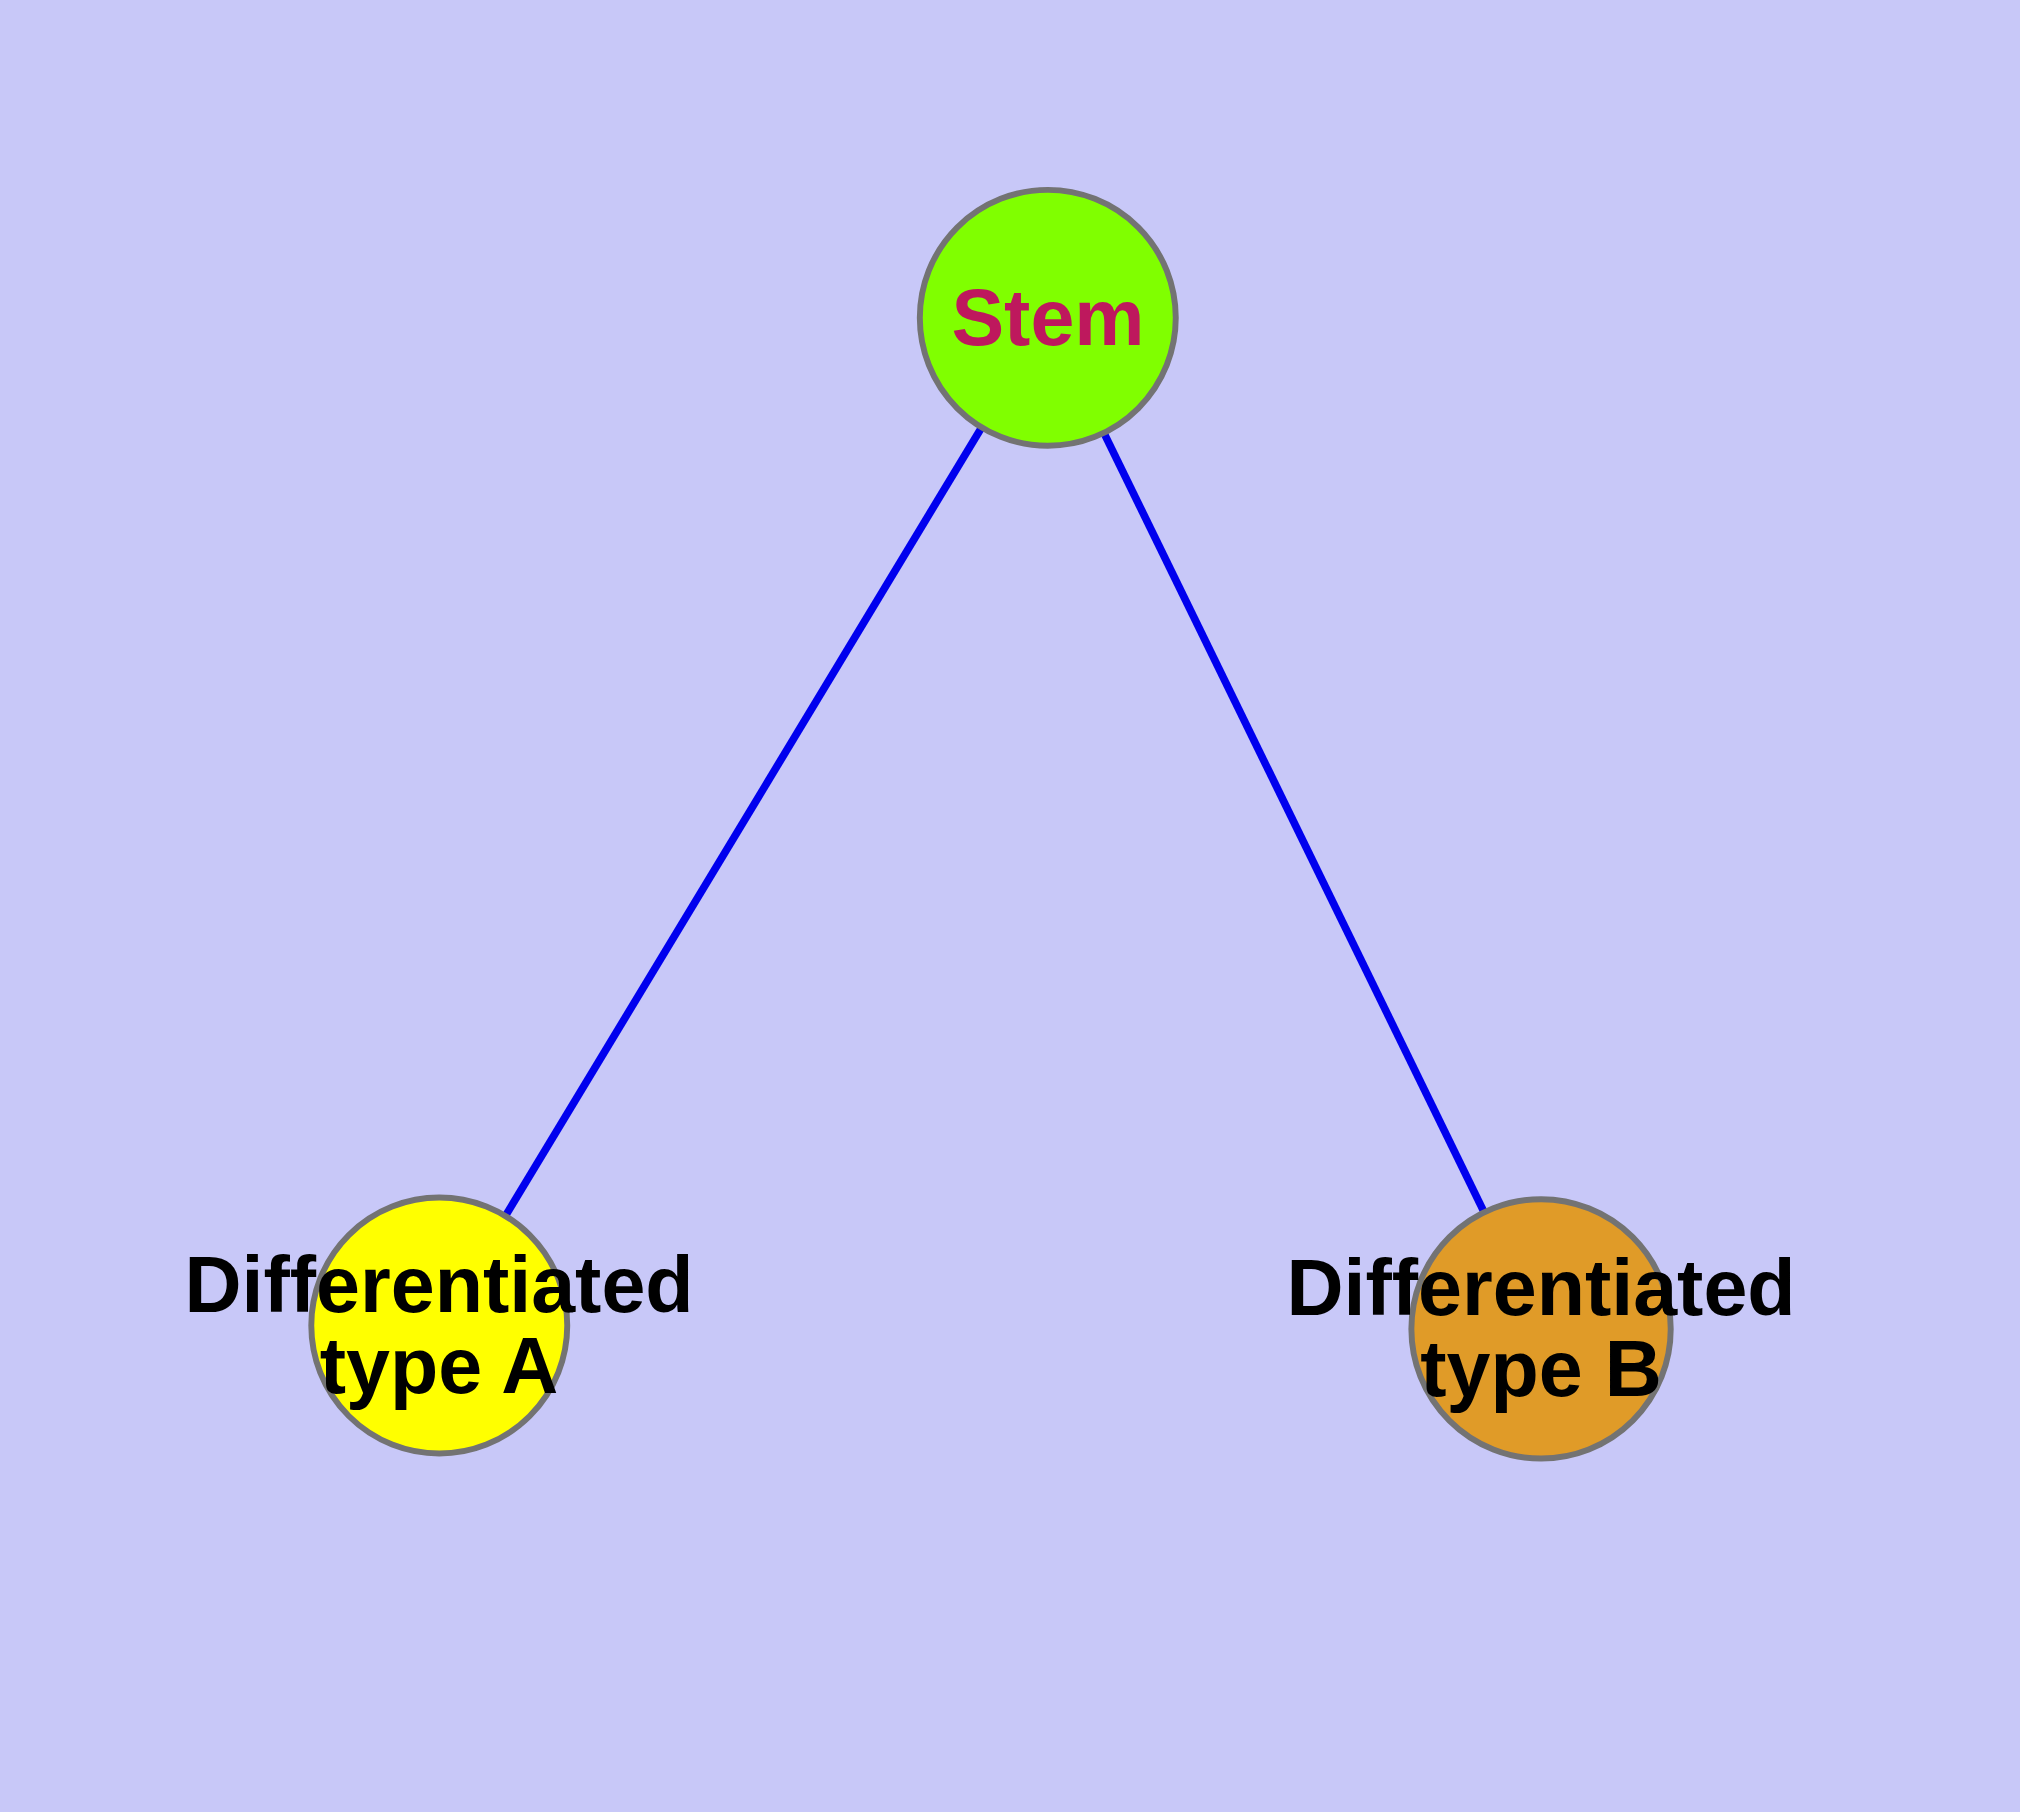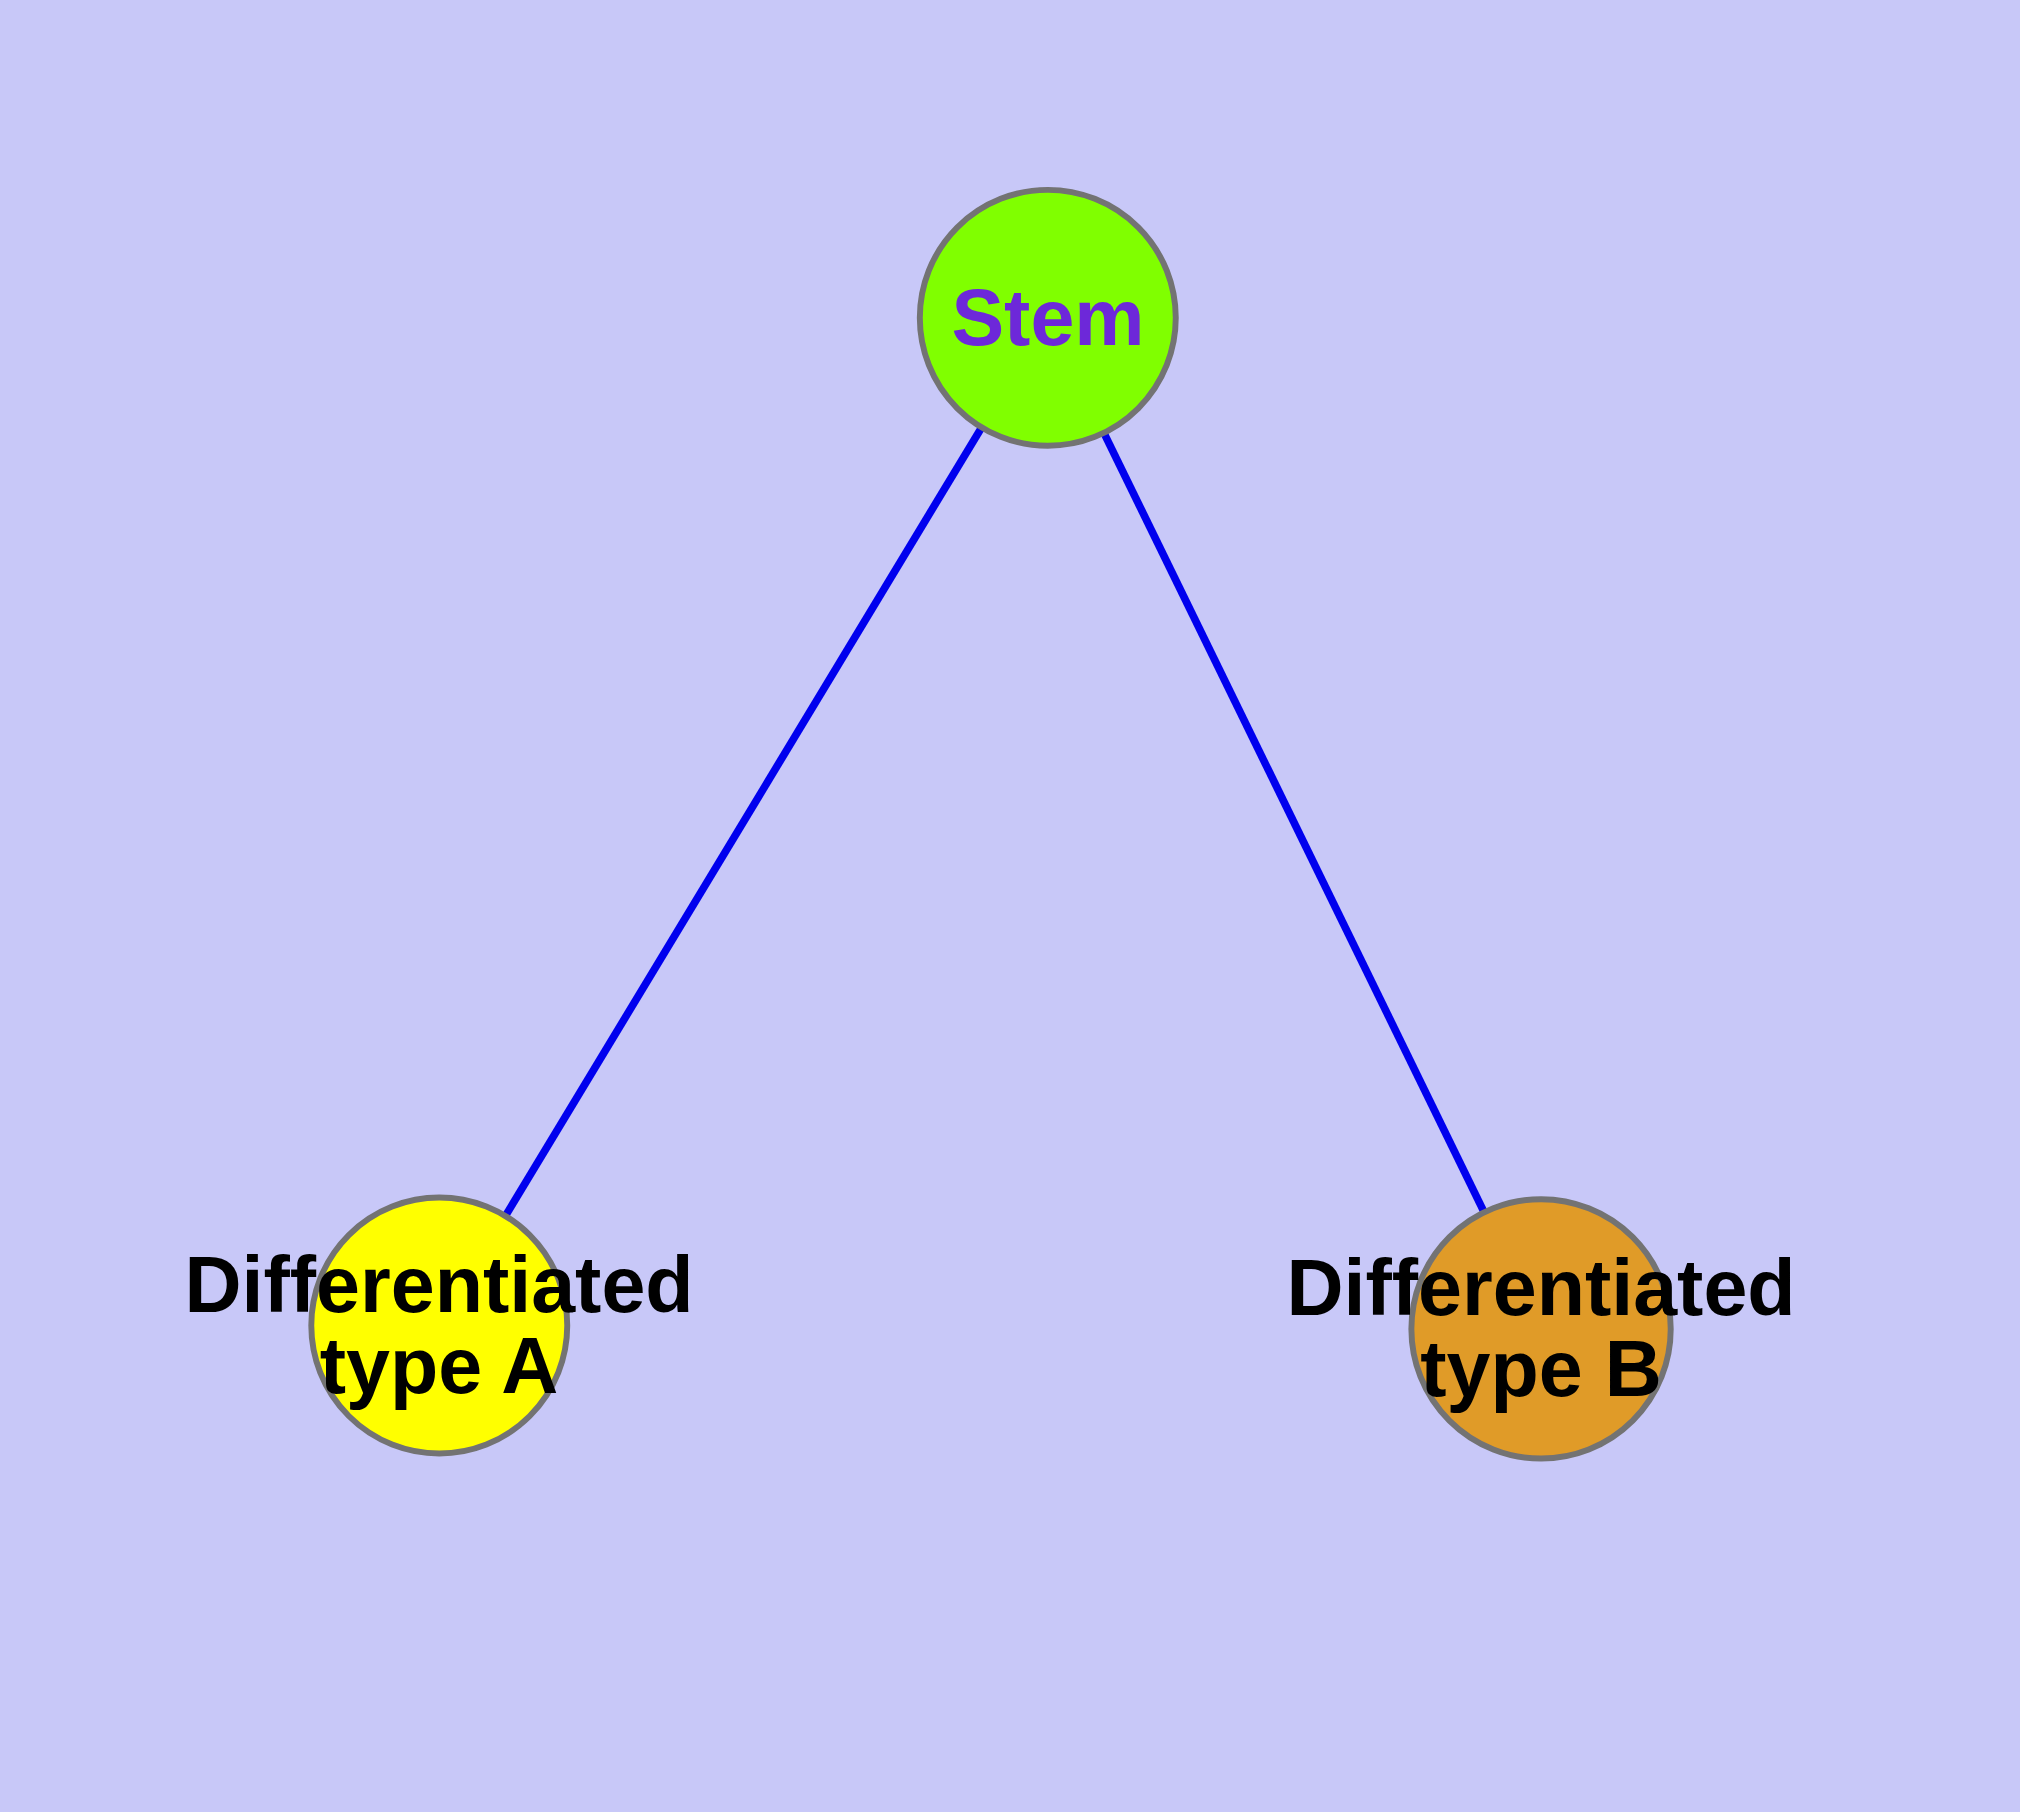--- a/index.html
+++ b/index.html
@@ -48,21 +48,21 @@
         <line x1="1301.3295442524425" y1="508.9143407099036" x2="1751.7935491132964" y2="1432.2881513611044" stroke="#0000ee" stroke-width="9" stroke-linecap="butt" id="edge-stem-b"></line>
       </g>
     <g id="nodes-layer">
         <circle cx="1236" cy="375" r="151" fill="#80ff00" stroke="#737373" stroke-width="7" id="node-stem"></circle>
         <circle cx="518" cy="1564" r="151" fill="#ffff00" stroke="#737373" stroke-width="7" id="node-diff-type-a"></circle>
         <circle cx="1818" cy="1568" r="153" fill="#e09b28" stroke="#737373" stroke-width="7" id="node-diff-type-b"></circle>
       </g>
   </svg>
 
   <div id="labels-layer">
-      <div class="node-label" style="left: 1048px; top: 318px; color: #6d28d9; font-size: 79px;">Stem</div>
+      <div class="node-label" style="left: 1048px; top: 318px; color: #be185d; font-size: 79px;">Stem</div>
       <div class="node-label" style="left: 439px; top: 1326px; color: rgb(0, 0, 0); font-size: 79px;">Differentiated
 type A</div>
       <div class="node-label" style="left: 1541px; top: 1329px; color: rgb(0, 0, 0); font-size: 79px;">Differentiated
 type B</div>
     </div>
 
 </div>
 
 
 </body></html>

